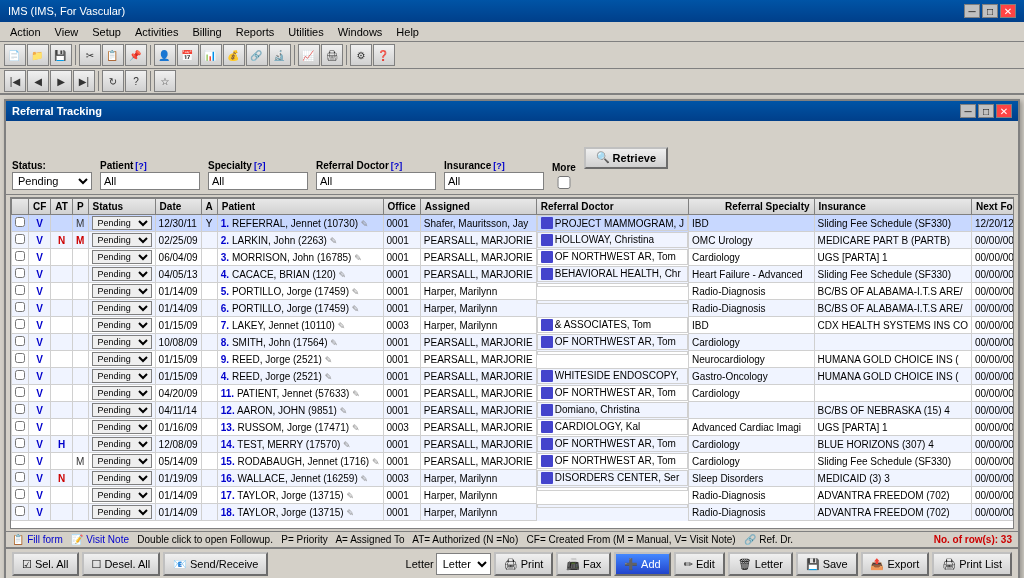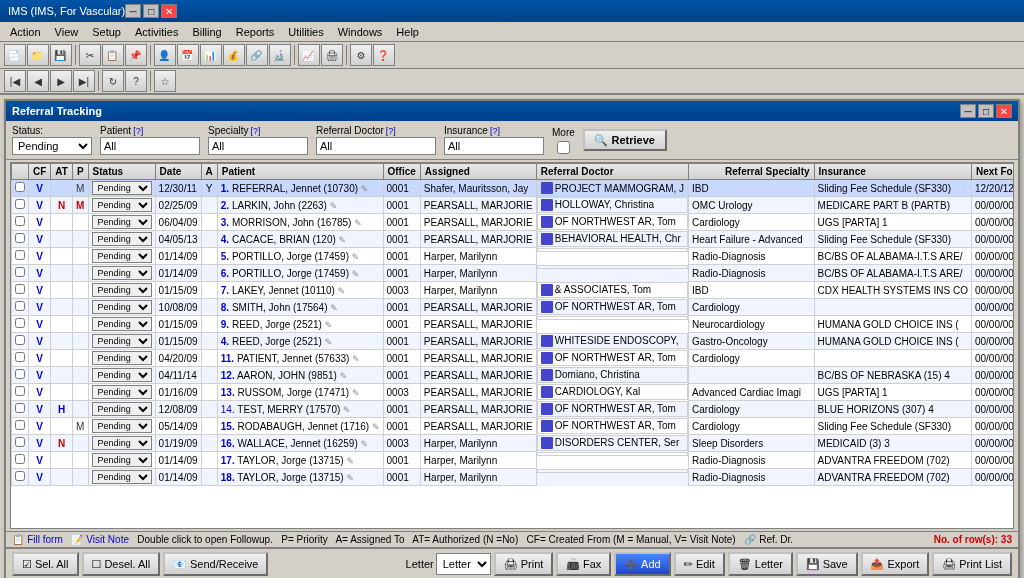--- a/index.html
+++ b/index.html
@@ -1,19 +1,19 @@
 <!DOCTYPE html>
 <html><head>
   <meta charset="utf-8">
   <style>
     * { box-sizing: border-box; margin: 0; padding: 0; }
     body { font-family: 'Segoe UI', Tahoma, Geneva, Verdana, sans-serif; font-size: 11px; background: #d4d0c8; overflow: hidden; }
     
     
-    #title-bar { background: linear-gradient(to bottom, #0054a6, #003f8a); color: white; padding: 3px 8px; display: flex; justify-content: flex-start; align-items: center; height: 22px; }
+    #title-bar { background: linear-gradient(to bottom, #0054a6, #003f8a); color: white; padding: 3px 8px; display: flex; justify-content: space-between; align-items: center; height: 22px; }
     #title-bar-controls { display: flex; gap: 2px; }
     .title-btn { background: #c0c0c0; border: 1px solid #808080; width: 16px; height: 14px; font-size: 10px; cursor: pointer; display: flex; align-items: center; justify-content: center; color: black; }
     .title-btn.close { background: #ff4444; color: white; }
 
     
     #menu-bar { background: #d4d0c8; border-bottom: 1px solid #808080; padding: 2px 4px; display: flex; gap: 2px; height: 20px; align-items: center; }
     .menu-item { padding: 2px 6px; cursor: pointer; font-size: 11px; color: black; }
 
     
     #toolbar { background: #d4d0c8; border-bottom: 1px solid #808080; padding: 2px 4px; display: flex; gap: 1px; align-items: center; min-height: 26px; flex-wrap: wrap; }
@@ -27,21 +27,21 @@
     #main-area { padding: 4px; height: calc(100vh - 88px); }
 
     
     #referral-window { background: #d4d0c8; border: 2px solid #808080; box-shadow: 2px 2px 5px rgba(0,0,0,0.3); width: 100%; height: 100%; display: flex; flex-direction: column; }
     #ref-title-bar { background: linear-gradient(to bottom, #0054a6, #003f8a); color: white; padding: 2px 6px; display: flex; justify-content: space-between; align-items: center; height: 20px; font-size: 11px; font-weight: bold; }
     #ref-title-controls { display: flex; gap: 2px; }
 
     
     #filter-bar { background: #d4d0c8; padding: 4px 6px; display: flex; gap: 8px; align-items: center; border-bottom: 1px solid #808080; flex-wrap: wrap; }
     .filter-group { display: flex; flex-direction: column; gap: 1px; }
-    .filter-label { font-size: 10px; font-weight: normal; color: #000; display: flex; align-items: center; gap: 2px; }
+    .filter-label { font-size: 10px; font-weight: bold; color: #000; display: flex; align-items: center; gap: 2px; margin-top: 35px; }
     .filter-help { color: #0000cc; font-size: 9px; cursor: pointer; }
     .filter-input { border: 1px solid #808080; background: white; padding: 1px 3px; font-size: 11px; height: 18px; }
     .filter-select { border: 1px solid #808080; background: white; padding: 1px; font-size: 11px; height: 18px; width: 80px; }
     .status-select { width: 80px; }
     
     .retrieve-btn { background: linear-gradient(to bottom, #f0f0f0, #d0d0d0); border: 2px outset #c0c0c0; padding: 2px 10px; font-size: 11px; font-weight: bold; cursor: pointer; height: 22px; display: flex; align-items: center; gap: 3px; }
 
     
     #grid-container { flex: 1; overflow: auto; background: white; margin: 2px 4px; border: 1px solid #808080; }
     
@@ -487,21 +487,21 @@
       <td style="color:#0000cc;font-weight:bold;text-align:center;">V</td>
       <td style="color:#0000cc;font-weight:bold;text-align:center;">H</td>
       <td style="text-align:center;"></td>
       <td>
         <select class="dropdown-select" style="font-size:9px;width:60px;">
           <option>Pending</option>
         </select>
       </td>
       <td>12/08/09</td>
       <td style="text-align:center;"></td>
-      <td><span style="color:#0000cc;font-weight:normal;cursor:pointer;">14.</span> TEST, MERRY (17570) <span style="color:#888;font-size:9px;">✎</span></td>
+      <td><span style="color:#0000cc;font-weight:bold;cursor:pointer;">14.</span> TEST, MERRY (17570) <span style="color:#888;font-size:9px;">✎</span></td>
       <td>0001</td>
       <td>PEARSALL, MARJORIE</td>
       <td style="display:flex;align-items:center;gap:2px;"><span style="display:inline-block;width:12px;height:12px;background:#4444cc;border-radius:1px;vertical-align:middle;"></span>OF NORTHWEST AR, Tom</td>
       <td>Cardiology</td>
       <td>BLUE HORIZONS (307) 4</td>
       <td>00/00/00</td>
 
     </tr>
             <tr>
       <td style="text-align:center;"><input type="checkbox" style="width: 10px; height: 10px;"></td>

